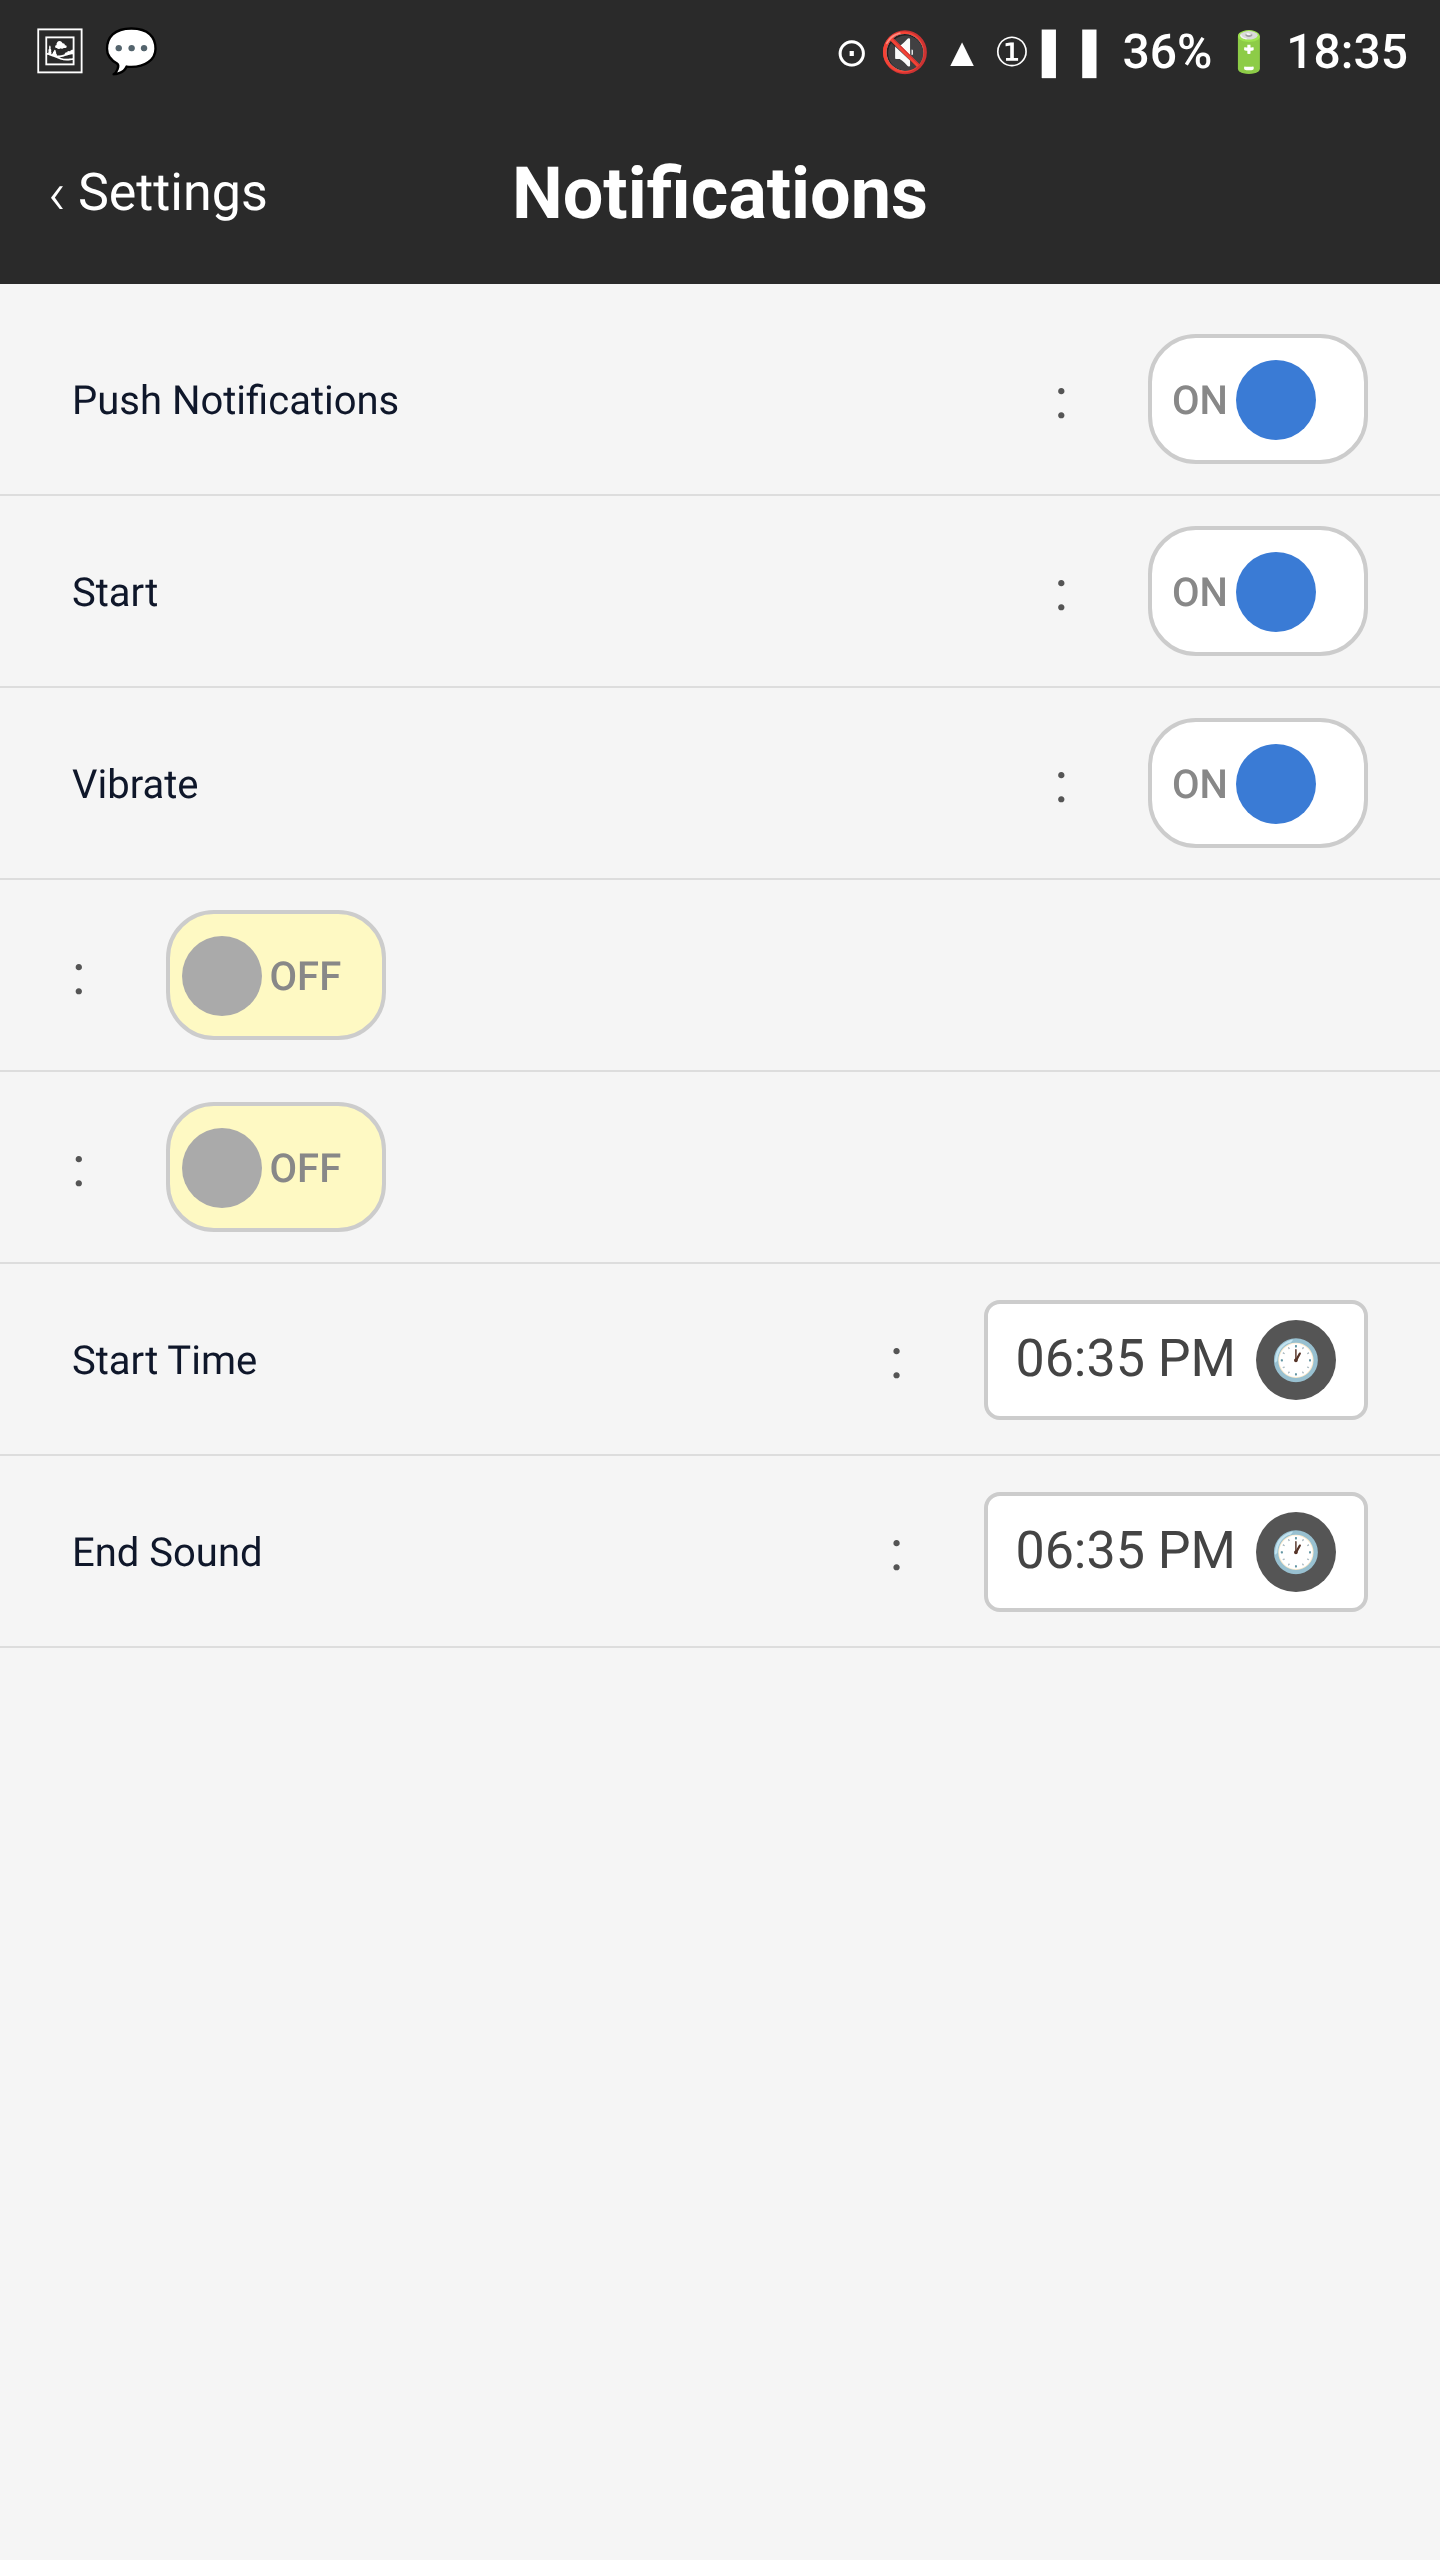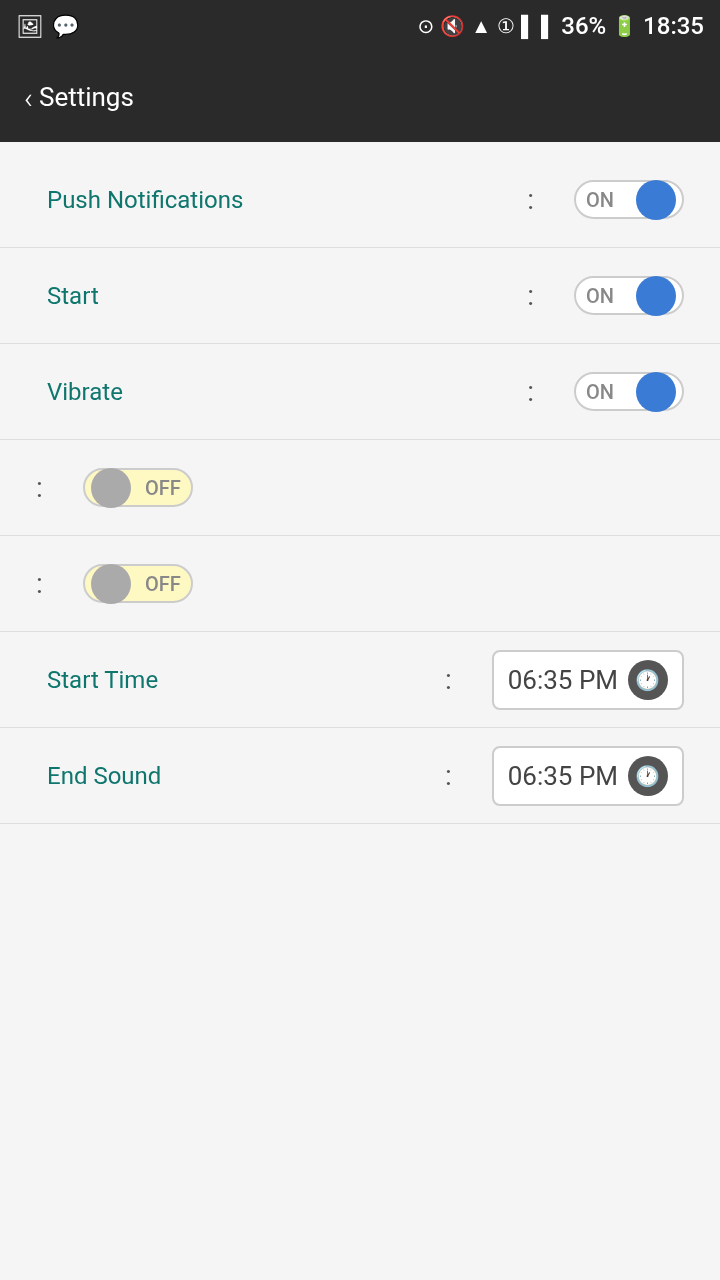--- a/index.html
+++ b/index.html
@@ -86,39 +86,37 @@
     .setting-row {
       background: #f5f5f5;
       display: flex;
       align-items: center;
       padding: 0 36px;
       height: 96px;
       border-bottom: 1px solid #ddd;
     }
     .setting-label {
       flex: 1;
-      font-size: 24px;
-      color: #0f766e;
-      margin-left: 11px;
+      font-size: 20px;
+      color: #0f172a;
     }
     .setting-colon {
       font-size: 28px;
       color: #555;
       margin-right: 40px;
     }
 
     
     .toggle {
       width: 110px;
-      height: 39px;
+      height: 65px;
       border-radius: 24px;
       border: 2px solid #ccc;
       display: flex;
       align-items: center;
-      justify-content: space-between;
       padding: 0 6px;
       cursor: pointer;
       position: relative;
     }
     .toggle.on {
       border-color: #ccc;
       background: white;
     }
     .toggle.off {
       border-color: #ccc;
@@ -197,20 +195,21 @@
     <span>🔋</span>
     <span class="status-time">18:35</span>
   </div>
 </div>
 
 <div class="header">
   <div class="back-button">
     <span class="back-arrow">‹</span>
     <span class="back-label">Settings</span>
   </div>
+  <div class="header-title">Notifications</div>
 </div>
 
 <div class="content">
 
   <div class="setting-row">
     <span class="setting-label">Push Notifications</span>
     <span class="setting-colon">:</span>
     <div class="toggle on">
       <span class="toggle-text">ON</span>
       <div class="toggle-circle"></div>

